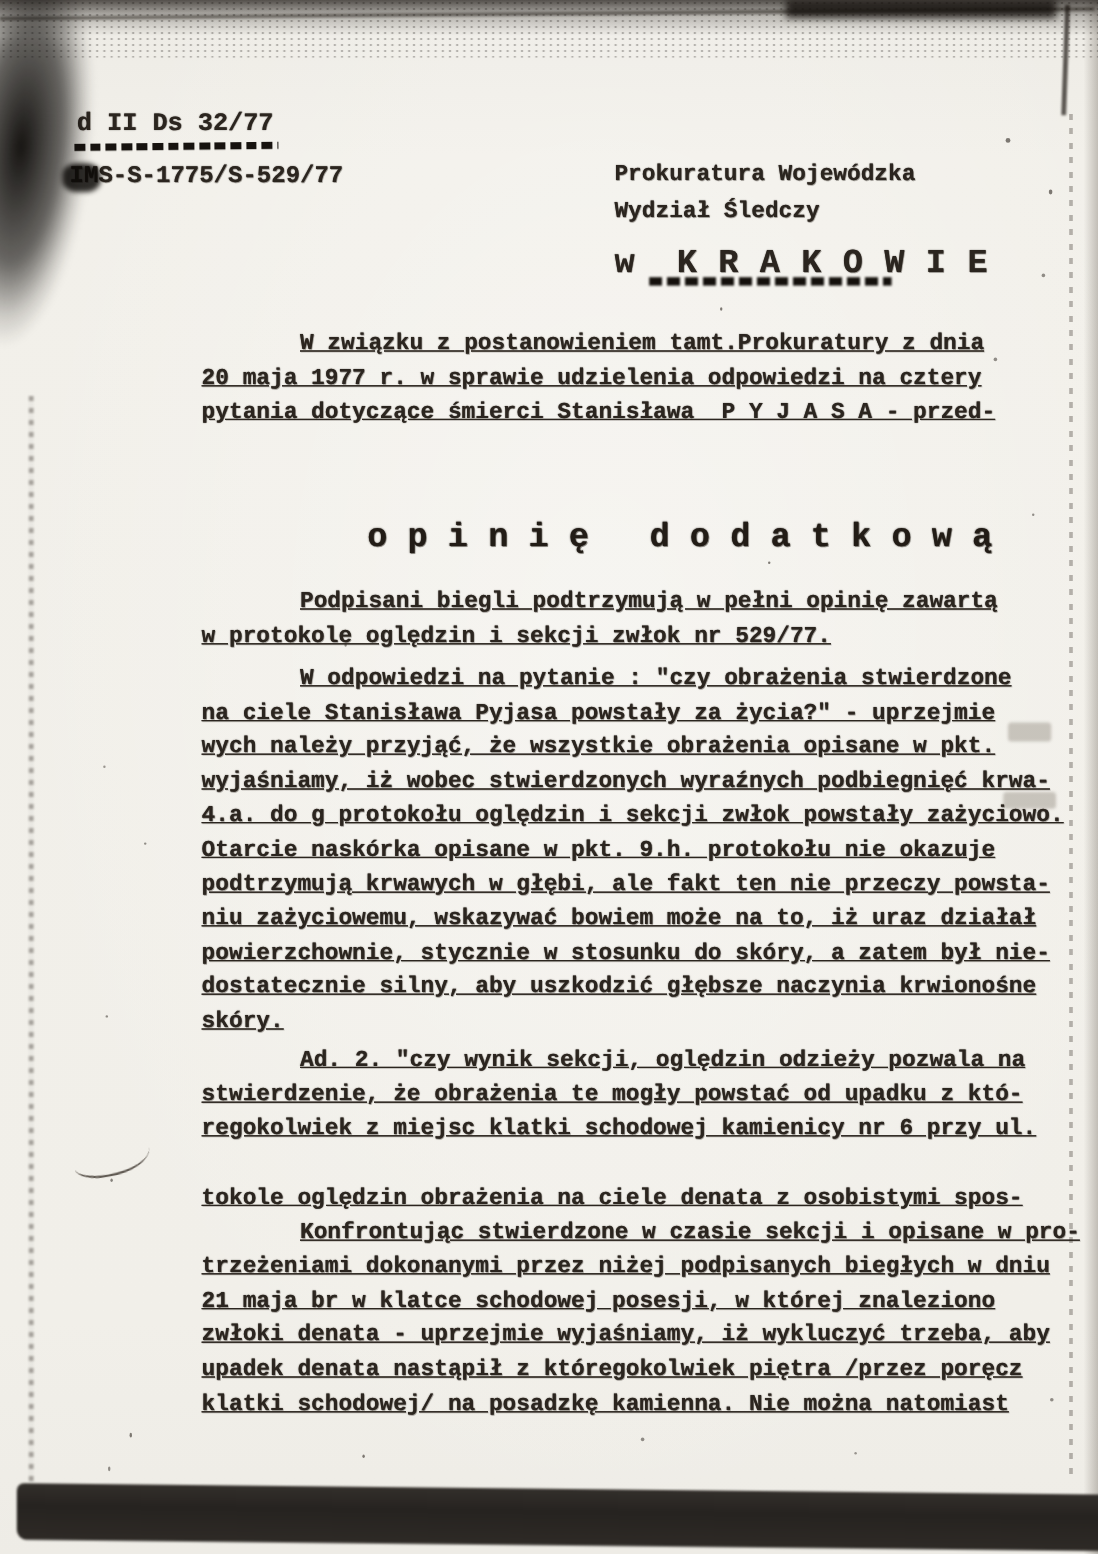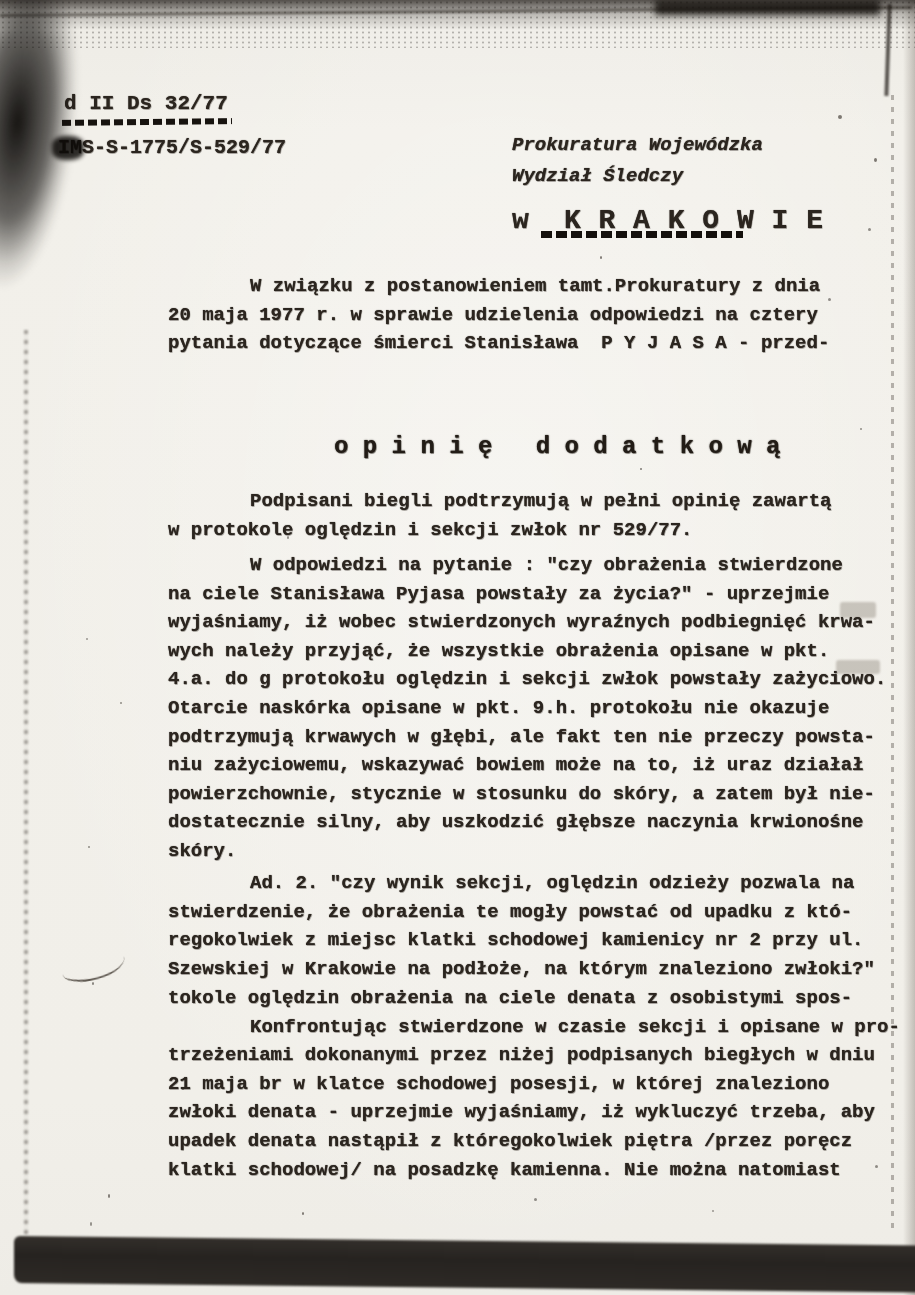--- a/index.html
+++ b/index.html
@@ -16,30 +16,30 @@
   
   .docket{position:absolute;left:64px;top:92px;font-size:21px;z-index:2;}
   .docket-dashes{position:absolute;left:62px;top:119px;width:170px;height:6px;z-index:2;
        background:repeating-linear-gradient(90deg,#17130f 0 9px,transparent 9px 13px);
        filter:blur(.6px);transform:rotate(-.6deg);}
   .refno{position:absolute;left:58px;top:136px;font-size:20px;z-index:2;}
   .ref-smudge{position:absolute;left:52px;top:136px;width:32px;height:24px;z-index:3;
        background:rgba(12,9,7,.85);filter:blur(2.2px);border-radius:40%;}
   
   .addr{position:absolute;left:512px;top:130px;font-size:19px;z-index:2;}
-  .addr .l{line-height:31px;font-style:italic;}
+  .addr .l{line-height:31px;}
   .addr .city{margin-top:13px;font-size:28px;letter-spacing:.5px;}
   .city-dashes{position:absolute;left:541px;top:231px;width:202px;height:7px;z-index:2;
        background:repeating-linear-gradient(90deg,#14100c 0 11px,transparent 11px 15px);
        filter:blur(.7px);}
   
-  .para{position:absolute;left:168px;width:740px;font-size:19px;line-height:28.6px;z-index:2;}
+  .para{position:absolute;left:168px;width:740px;font-size:19px;line-height:28.6px;z-index:2;text-decoration:underline;}
   .para .fl{padding-left:82px;}
   .p0{top:272px}.p1{top:487px}.p2{top:551px}.p3{top:869px}.p4{top:984px}
-  .heading{position:absolute;left:334px;top:433px;font-size:24px;z-index:2;
+  .heading{position:absolute;left:306px;top:433px;font-size:28px;z-index:2;
        color:#221c16;text-shadow:0 0 1.4px rgba(30,24,18,.95),0.7px 0.7px 0 rgba(30,24,18,.4);}
   
   .top-edge{position:absolute;left:0;right:0;top:0;height:30px;z-index:3;
        background:linear-gradient(180deg,rgba(25,20,16,.72),rgba(25,20,16,.25) 45%,transparent);}
   .top-grain{position:absolute;left:0;right:0;top:0;height:48px;z-index:3;opacity:.45;
        background-image:radial-gradient(circle,rgba(20,16,12,.6) .8px,transparent 1.3px);
        background-size:6px 5px;filter:blur(.3px);}
   .top-line{position:absolute;left:0;top:14px;width:912px;height:3px;z-index:3;
        background:rgba(30,24,18,.5);filter:blur(1px);
        transform:rotate(-.5deg);transform-origin:left center;}
@@ -97,36 +97,35 @@
   <div class="heading txt">o p i n i ę   d o d a t k o w ą</div>
 
   <div class="para p1">
     <div class="txt fl">Podpisani biegli podtrzymują w pełni opinię zawartą</div>
     <div class="txt">w protokole oględzin i sekcji zwłok nr 529/77.</div>
   </div>
 
   <div class="para p2">
     <div class="txt fl">W odpowiedzi na pytanie : "czy obrażenia stwierdzone</div>
     <div class="txt">na ciele Stanisława Pyjasa powstały za życia?" - uprzejmie</div>
+    <div class="txt">wych należy przyjąć, że wszystkie obrażenia opisane w pkt.</div>
     <div class="txt">wyjaśniamy, iż wobec stwierdzonych wyraźnych podbiegnięć krwa-</div>
-    <div class="txt">wych należy przyjąć, że wszystkie obrażenia opisane w pkt.</div>
     <div class="txt">4.a. do g protokołu oględzin i sekcji zwłok powstały zażyciowo.</div>
     <div class="txt">Otarcie naskórka opisane w pkt. 9.h. protokołu nie okazuje</div>
     <div class="txt">podtrzymują krwawych w głębi, ale fakt ten nie przeczy powsta-</div>
     <div class="txt">niu zażyciowemu, wskazywać bowiem może na to, iż uraz działał</div>
     <div class="txt">powierzchownie, stycznie w stosunku do skóry, a zatem był nie-</div>
     <div class="txt">dostatecznie silny, aby uszkodzić głębsze naczynia krwionośne</div>
     <div class="txt">skóry.</div>
   </div>
 
   <div class="para p3">
     <div class="txt fl">Ad. 2. "czy wynik sekcji, oględzin odzieży pozwala na</div>
     <div class="txt">stwierdzenie, że obrażenia te mogły powstać od upadku z któ-</div>
-    <div class="txt">regokolwiek z miejsc klatki schodowej kamienicy nr 2 przy ul.</div>
-    <div class="txt">Szewskiej w Krakowie na podłoże, na którym znaleziono zwłoki?"</div>
+    <div class="txt">regokolwiek z miejsc klatki schodowej kamienicy nr 6 przy ul.</div>
   </div>
 
   <div class="para p4">
     <div class="txt">tokole oględzin obrażenia na ciele denata z osobistymi spos-</div>
     <div class="txt fl">Konfrontując stwierdzone w czasie sekcji i opisane w pro-</div>
     <div class="txt">trzeżeniami dokonanymi przez niżej podpisanych biegłych w dniu</div>
     <div class="txt">21 maja br w klatce schodowej posesji, w której znaleziono</div>
     <div class="txt">zwłoki denata - uprzejmie wyjaśniamy, iż wykluczyć trzeba, aby</div>
     <div class="txt">upadek denata nastąpił z któregokolwiek piętra /przez poręcz</div>
     <div class="txt">klatki schodowej/ na posadzkę kamienna. Nie można natomiast</div>

